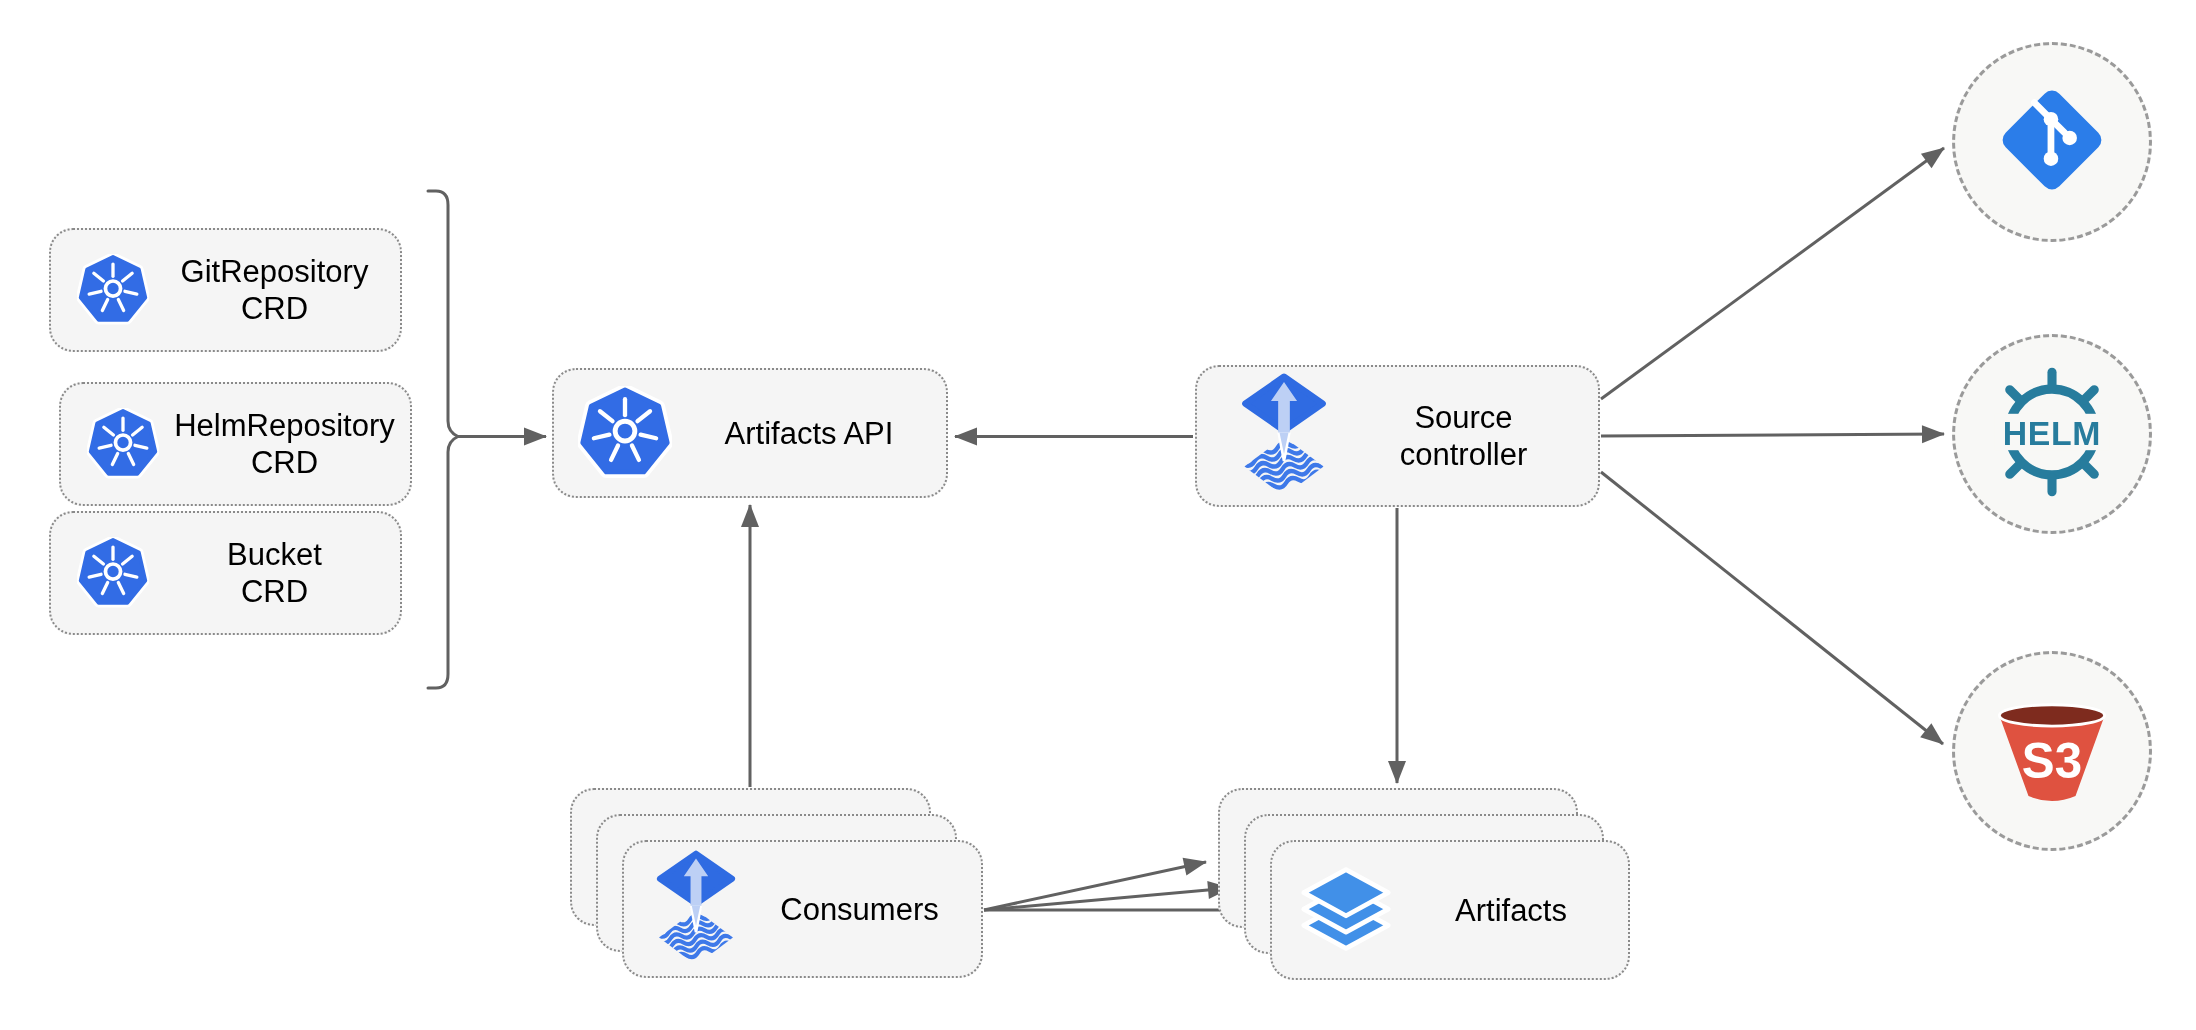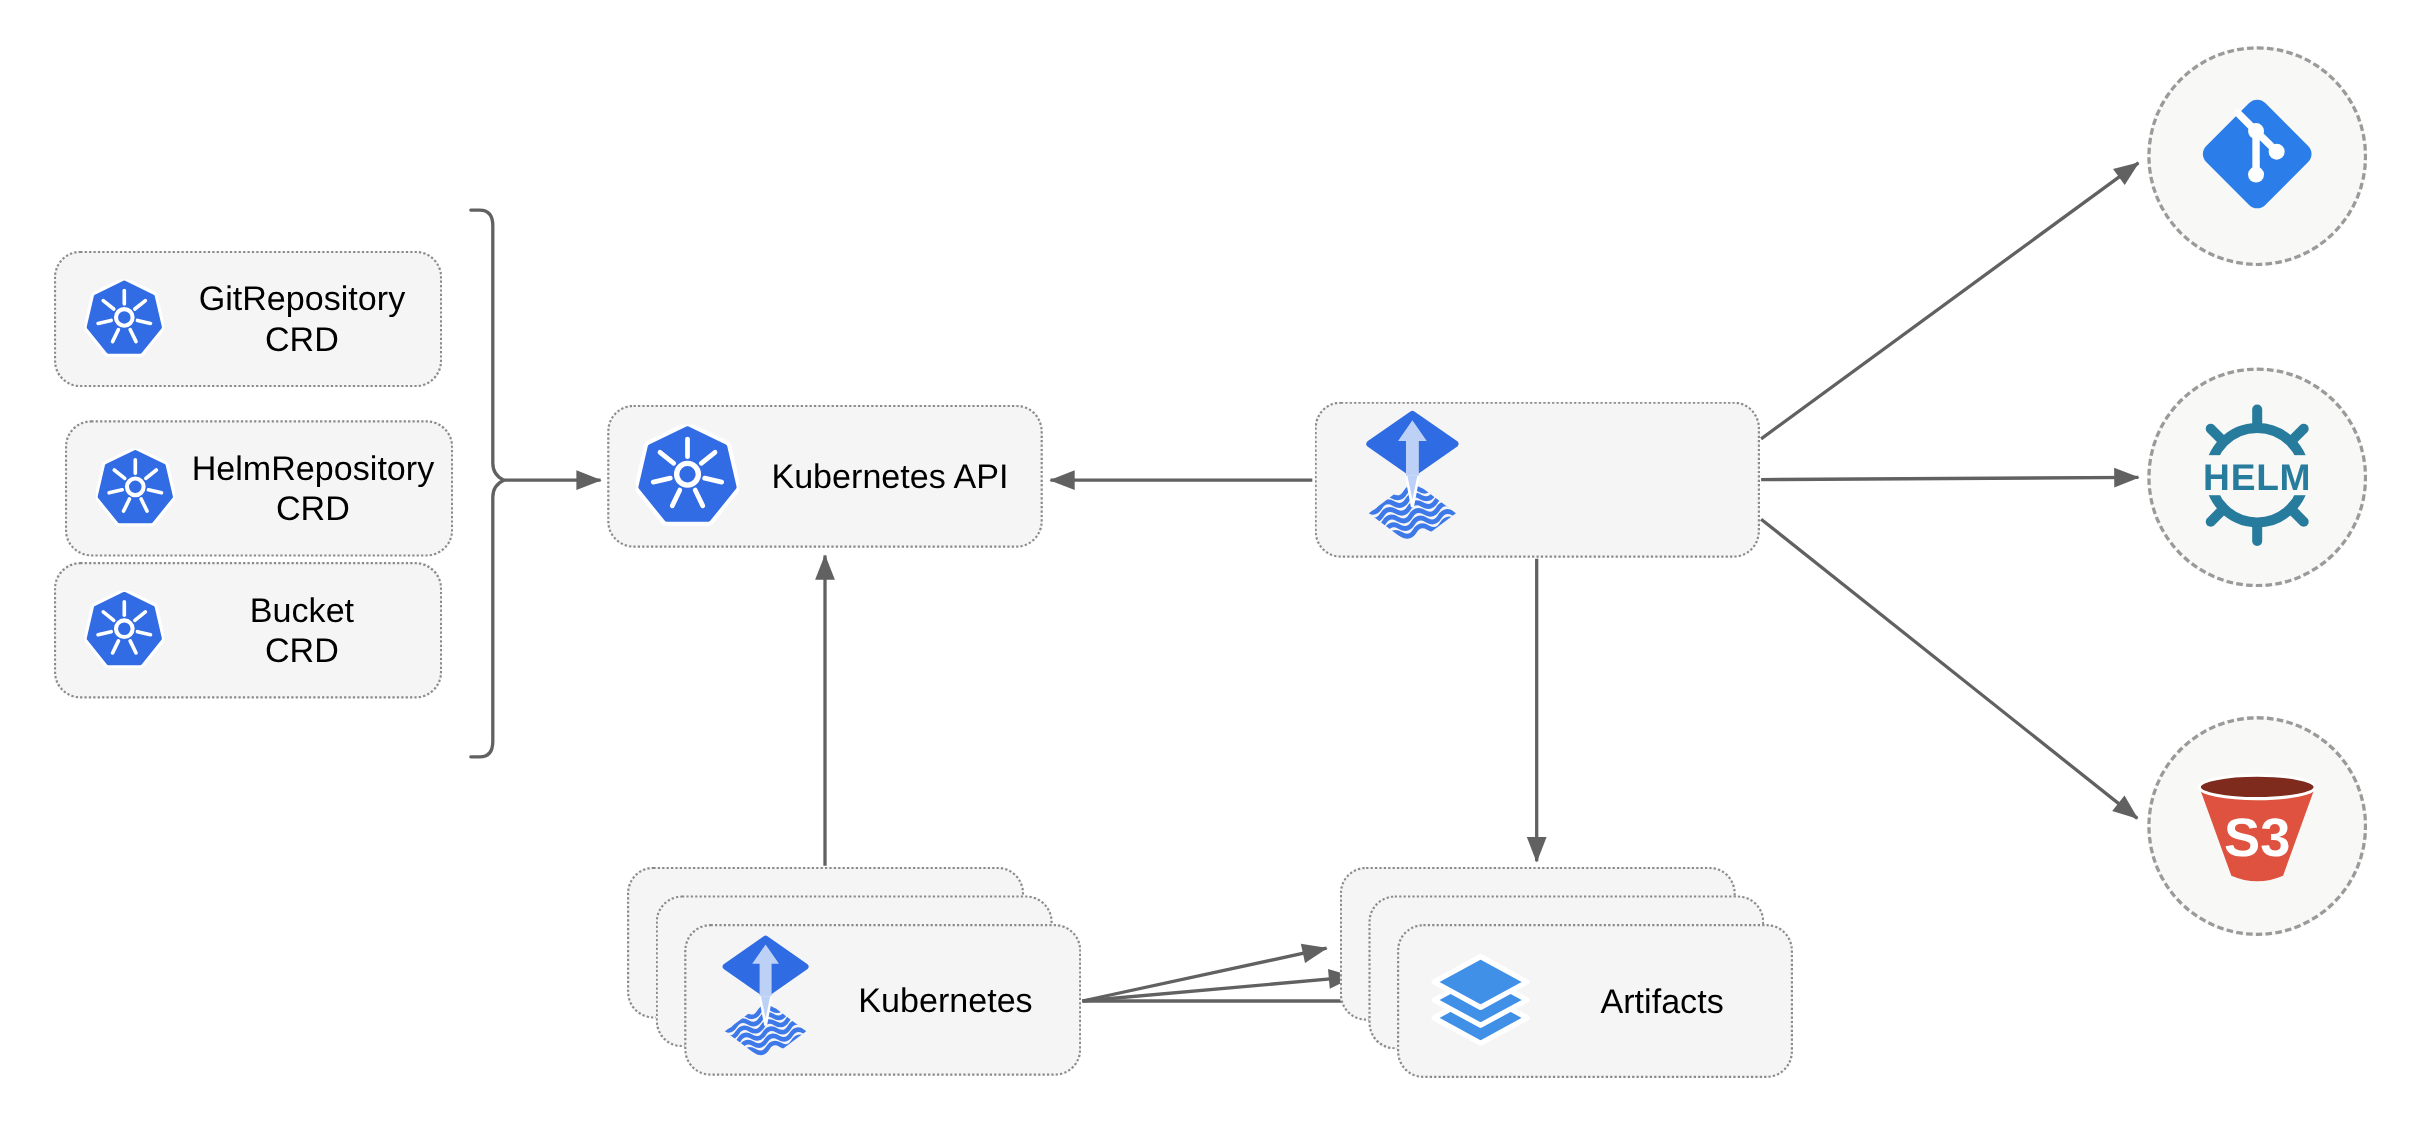--- a/index.html
+++ b/index.html
@@ -168,42 +168,46 @@
     </span>
   </div>
 
   <div class="card" style="left:552px;top:368px;width:396px;height:130px">
     <span class="icon" style="margin-left:24px">
       <svg viewBox="0 0 100 100" width="94" height="94">
           <use href="#k8s-glyph"></use>
         </svg>
     </span>
     <span class="label">
-      <span class="line">Kubernetes API</span>
+      <span class="line">Artifacts API</span>
     </span>
   </div>
 
   <div class="card" style="left:1195px;top:365px;width:405px;height:142px">
     <span class="icon" style="margin-left:42px">
       <svg viewBox="0 0 100 140" width="90" height="126">
           <use href="#flux-glyph"></use>
         </svg>
+    </span>
+    <span class="label">
+      <span class="line">Source</span>
+      <span class="line">controller</span>
     </span>
   </div>
 
   <div class="card" style="left:570px;top:788px;width:361px;height:138px"></div>
   <div class="card" style="left:596px;top:814px;width:361px;height:138px"></div>
   <div class="card" style="left:622px;top:840px;width:361px;height:138px">
     <span class="icon" style="margin-left:30px">
       <svg viewBox="0 0 100 140" width="84" height="118">
           <use href="#flux-glyph"></use>
         </svg>
     </span>
     <span class="label">
-      <span class="line">Kubernetes</span>
+      <span class="line">Consumers</span>
     </span>
   </div>
 
   <div class="card" style="left:1218px;top:788px;width:360px;height:140px"></div>
   <div class="card" style="left:1244px;top:814px;width:360px;height:140px"></div>
   <div class="card" style="left:1270px;top:840px;width:360px;height:140px">
     <span class="icon" style="margin-left:26px">
       <svg viewBox="0 0 100 100" width="96" height="96">
           <use href="#layers-glyph"></use>
         </svg>

